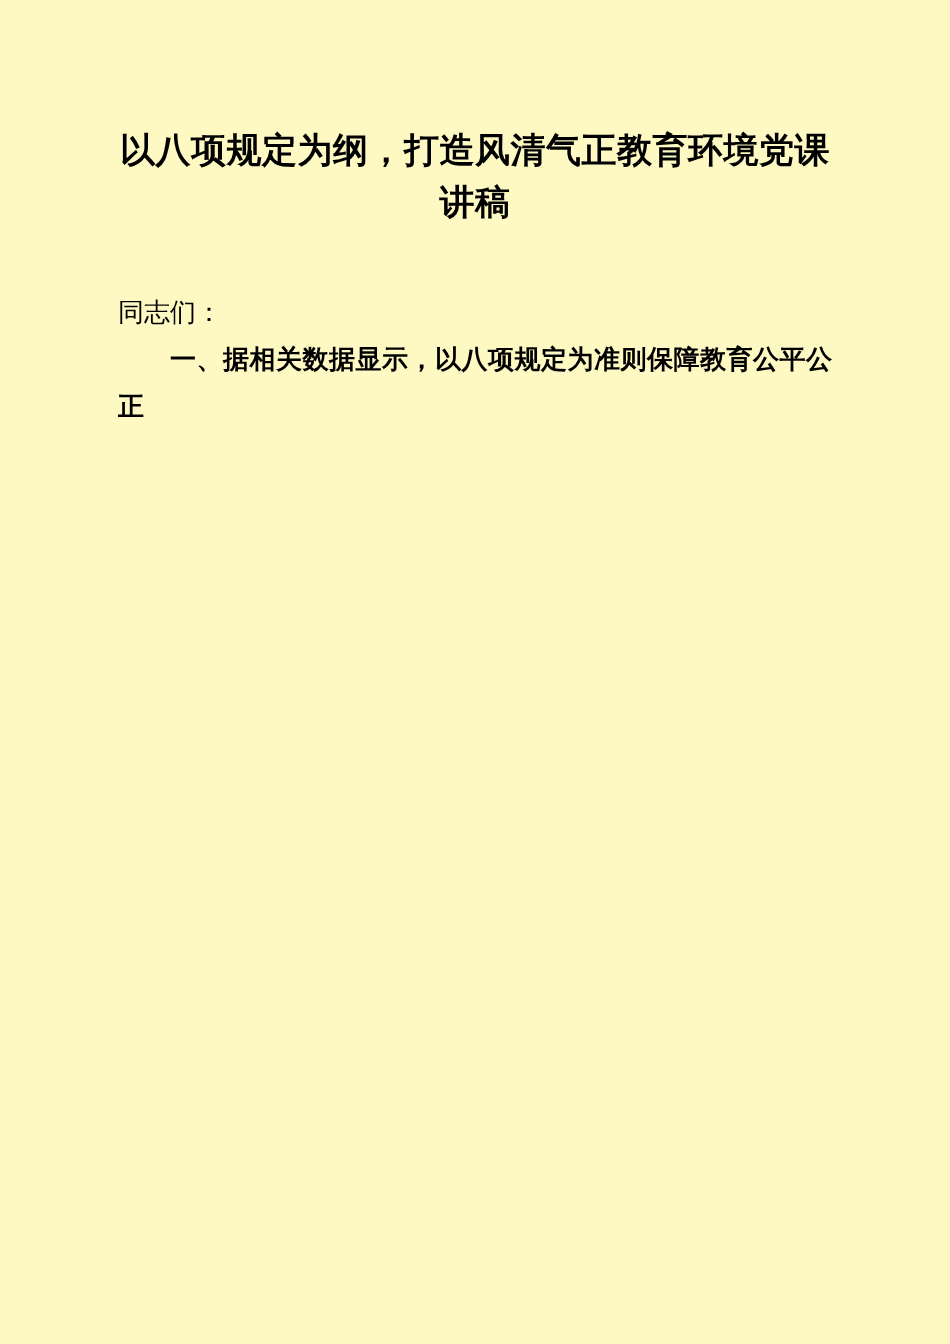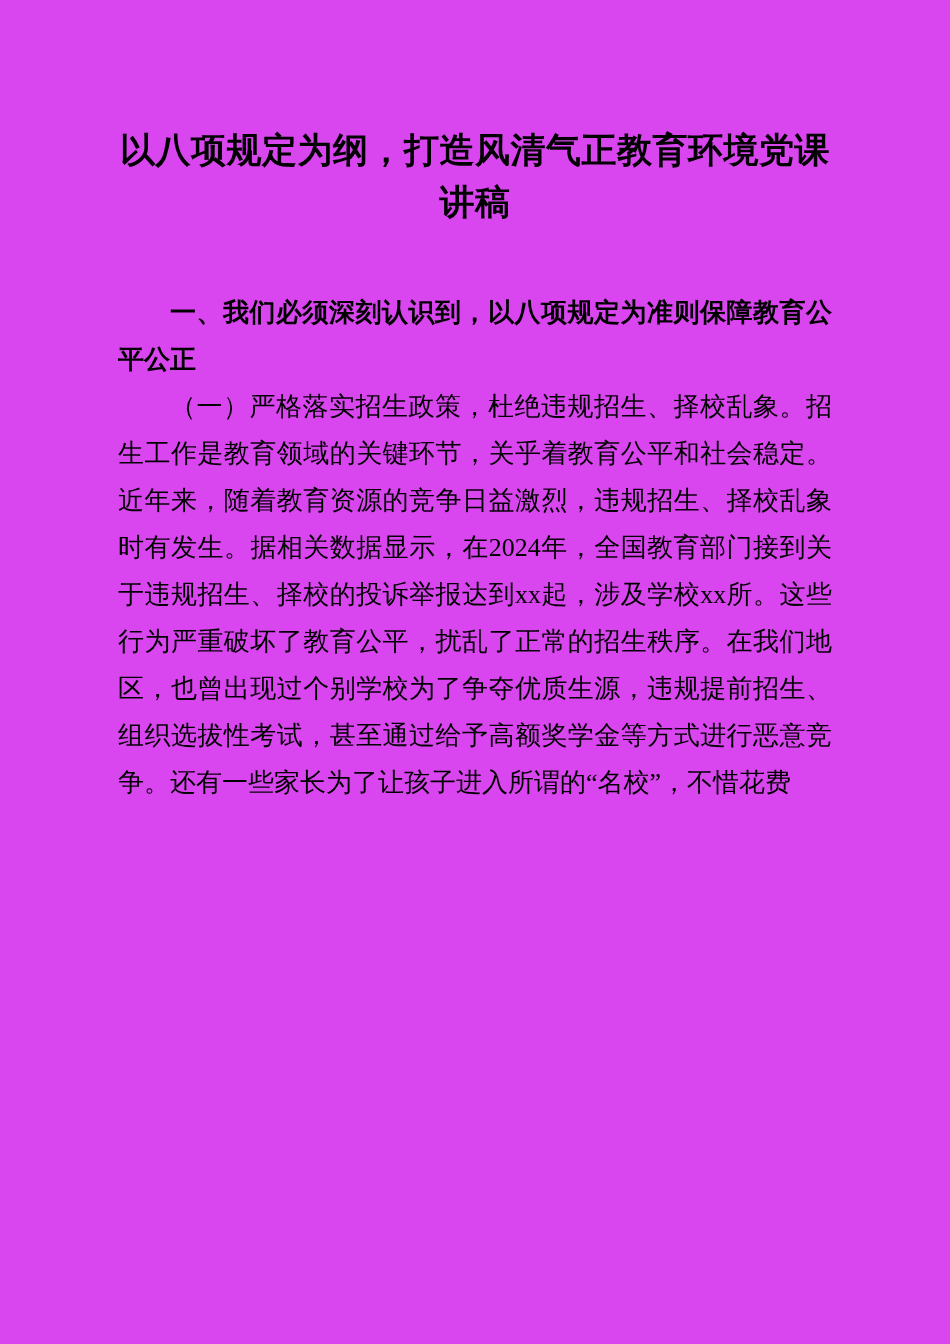--- a/index.html
+++ b/index.html
@@ -5,21 +5,21 @@
   html, body {
     margin: 0;
     padding: 0;
     background: #ffffff;
   }
   .page {
     position: relative;
     width: 950px;
     height: 1344px;
     box-sizing: border-box;
-    background: #d946ef;
+    background: #fef9c3;
     color: #000000;
     padding: 125px 118px 60px 118px;
     overflow: hidden;
     font-family: "Liberation Serif", "DejaVu Serif", serif;
   }
   .doc-title {
     font-size: 35px;
     line-height: 52px;
     font-weight: 700;
     text-align: center;
@@ -41,18 +41,18 @@
   .para.bold {
     font-weight: 700;
   }
 </style>
 </head>
 <body>
 
 <div class="page">
   <h1 class="doc-title">以八项规定为纲，打造风清气正教育环境党课讲稿</h1>
 
+  <p class="para no-indent">同志们：</p>
 
 
-  <p class="para bold">一、我们必须深刻认识到，以八项规定为准则保障教育公平公正</p>
+  <p class="para bold">一、据相关数据显示，以八项规定为准则保障教育公平公正</p>
 
-  <p class="para">（一）严格落实招生政策，杜绝违规招生、择校乱象。招生工作是教育领域的关键环节，关乎着教育公平和社会稳定。近年来，随着教育资源的竞争日益激烈，违规招生、择校乱象时有发生。据相关数据显示，在2024年，全国教育部门接到关于违规招生、择校的投诉举报达到xx起，涉及学校xx所。这些行为严重破坏了教育公平，扰乱了正常的招生秩序。在我们地区，也曾出现过个别学校为了争夺优质生源，违规提前招生、组织选拔性考试，甚至通过给予高额奖学金等方式进行恶意竞争。还有一些家长为了让孩子进入所谓的“名校”，不惜花费</p>
 </div>
 
 </body></html>

